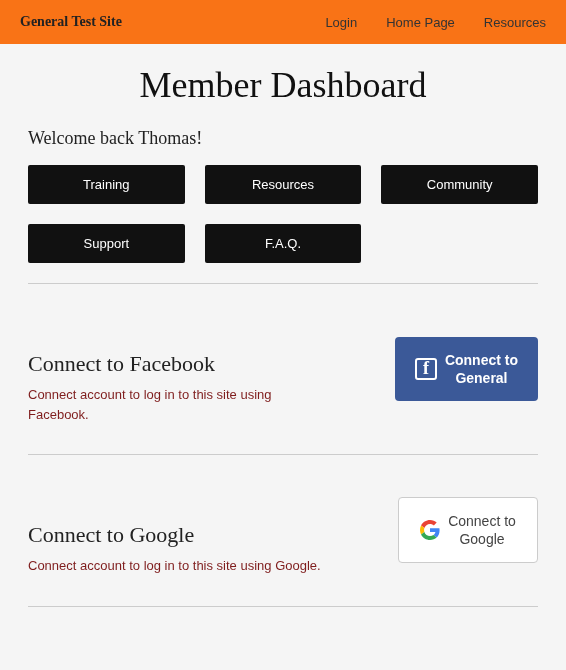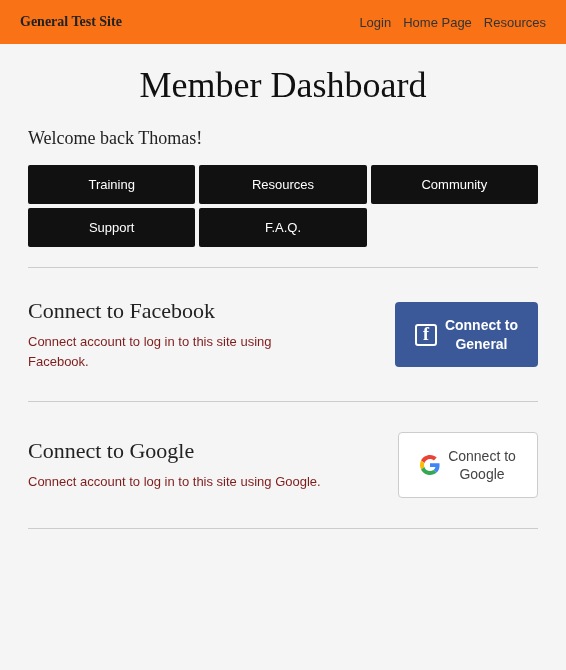--- a/index.html
+++ b/index.html
@@ -29,21 +29,21 @@
 
     .nav-logo {
       font-family: Georgia, serif;
       font-size: 14px;
       font-weight: bold;
       color: #222;
     }
 
     .nav-links {
       display: flex;
-      gap: 12px;
+      gap: 29px;
       text-align: right;
     }
 
     .nav-link {
       font-size: 13px;
       color: #333;
       cursor: pointer;
       text-decoration: none;
       font-family: Arial, sans-serif;
     }
@@ -66,21 +66,21 @@
       font-size: 18px;
       font-family: Georgia, serif;
       margin-bottom: 16px;
       color: #222;
     }
 
     
     .button-grid {
       display: grid;
       grid-template-columns: 1fr 1fr 1fr;
-      gap: 4px;
+      gap: 20px;
       margin-bottom: 8px;
     }
 
     .dash-btn {
       background: #111;
       color: #fff;
       border: none;
       padding: 12px 8px;
       font-size: 13px;
       font-family: Arial, sans-serif;
@@ -108,20 +108,21 @@
       flex: 1;
       max-width: 58%;
     }
 
     .connect-title {
       font-size: 22px;
       font-family: Georgia, serif;
       font-weight: normal;
       color: #222;
       margin-bottom: 8px;
+      margin-top: 37px;
     }
 
     .connect-desc {
       font-size: 13px;
       font-family: Arial, sans-serif;
       color: #7f1d1d;
       line-height: 1.5;
     }
 
     

